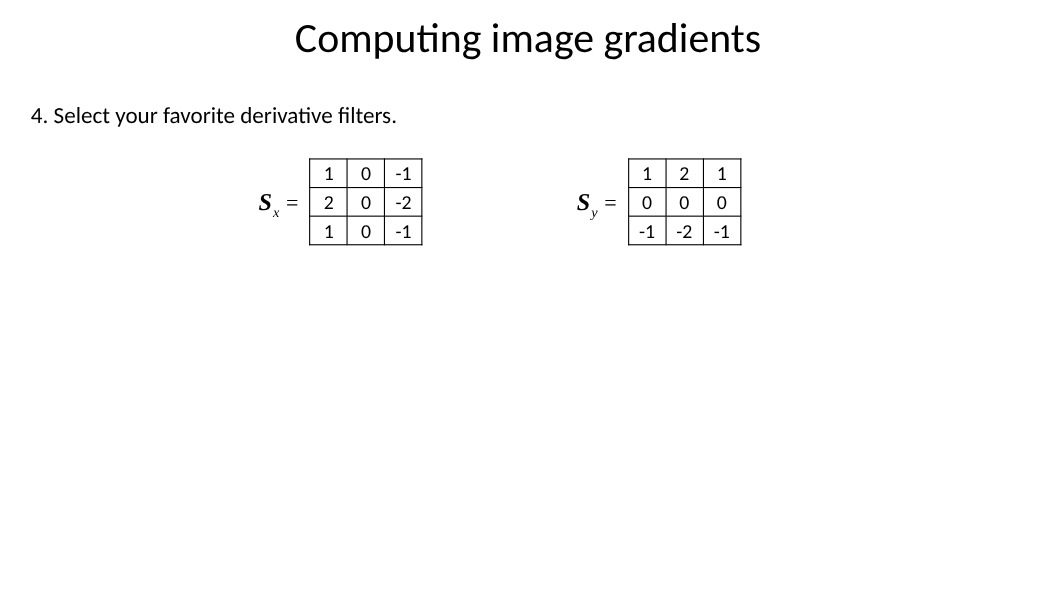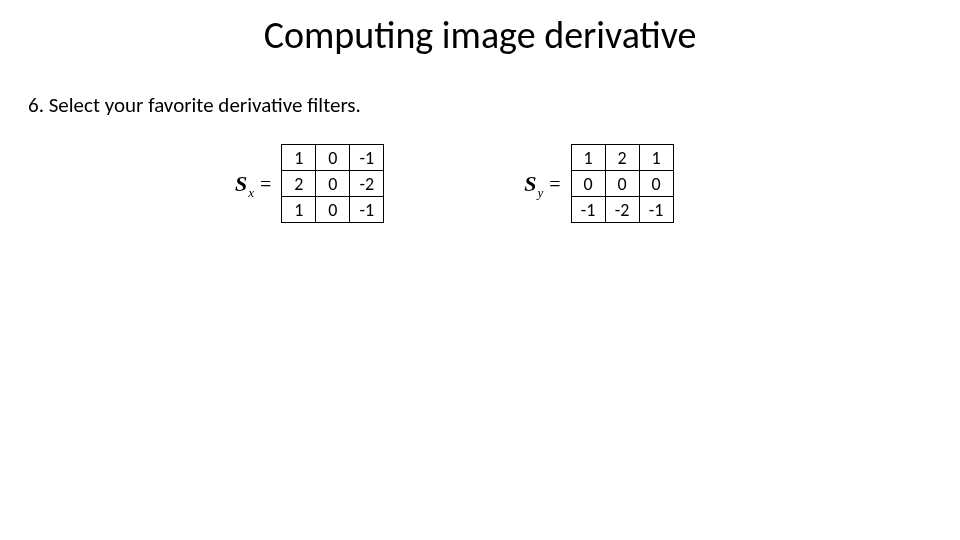--- a/index.html
+++ b/index.html
@@ -87,23 +87,23 @@
     font-family: Calibri, "Segoe UI", Arial, sans-serif;
     padding: 0;
     line-height: 1;
   }
 </style>
 </head>
 <body>
 
 <div class="slide">
 
-  <div class="title">Computing image derivative</div>
+  <div class="title">Computing image gradients</div>
 
-  <div class="step">6.   Select your favorite derivative filters.</div>
+  <div class="step">4.   Select your favorite derivative filters.</div>
 
   <div class="filters-row">
 
     <div class="filter-block sx">
       <span class="filter-label">
         <span class="sym">S</span>
         <span class="sub">x</span>
         <span class="eq">=</span>
       </span>
       <table class="matrix">

